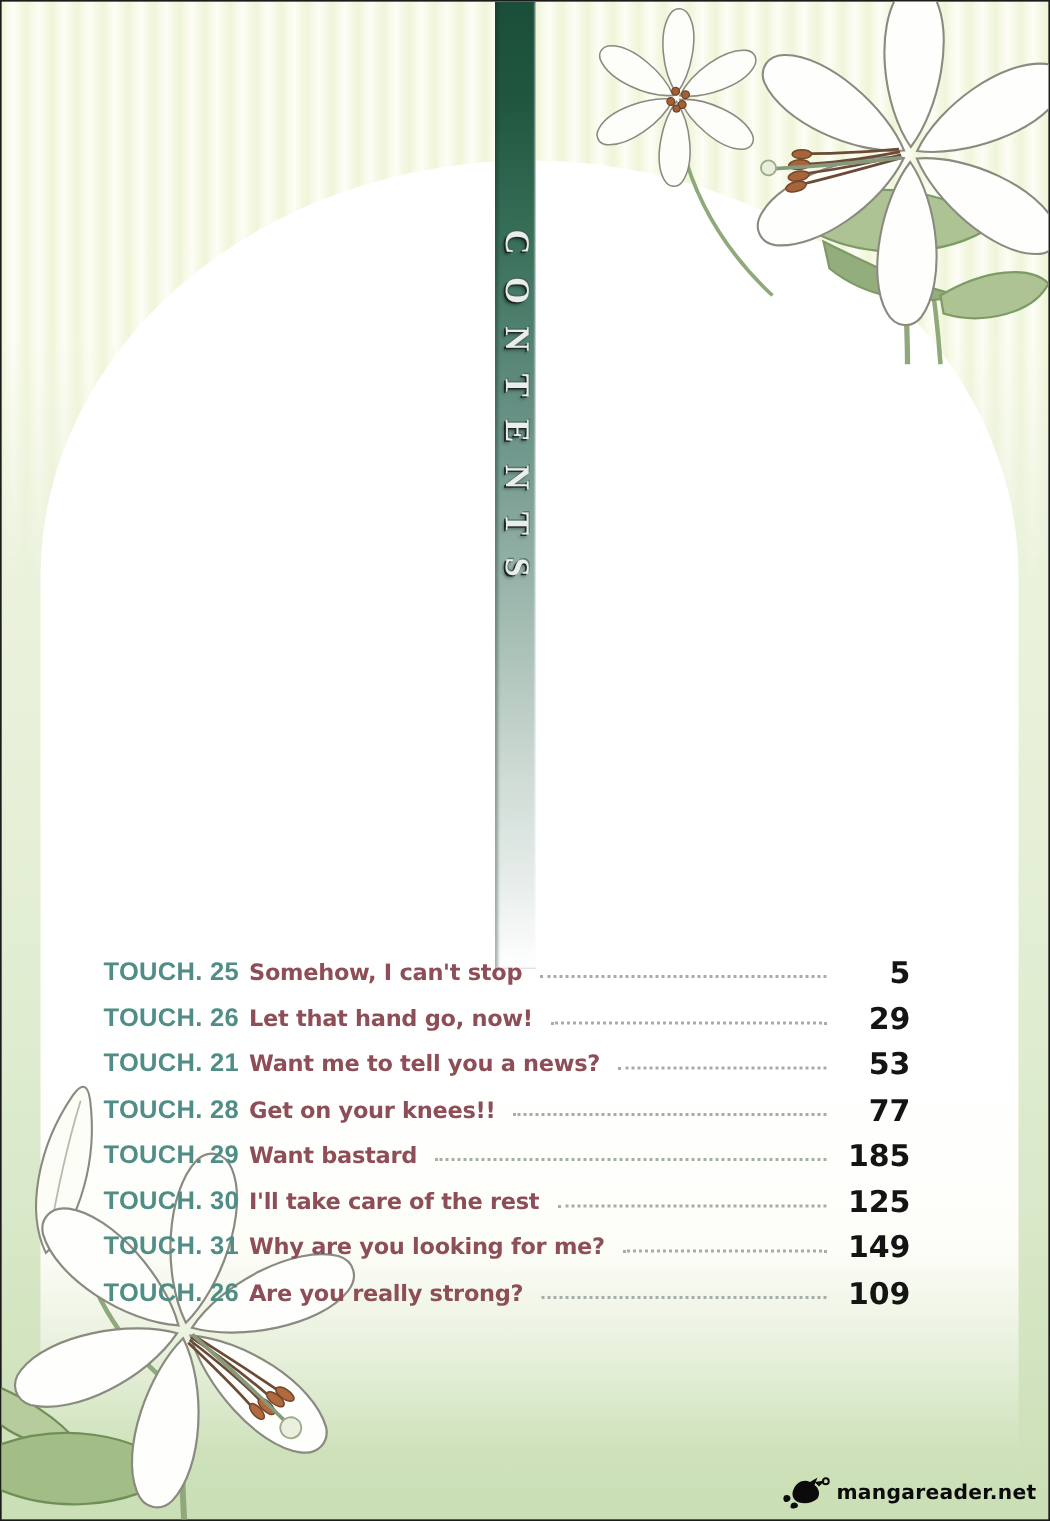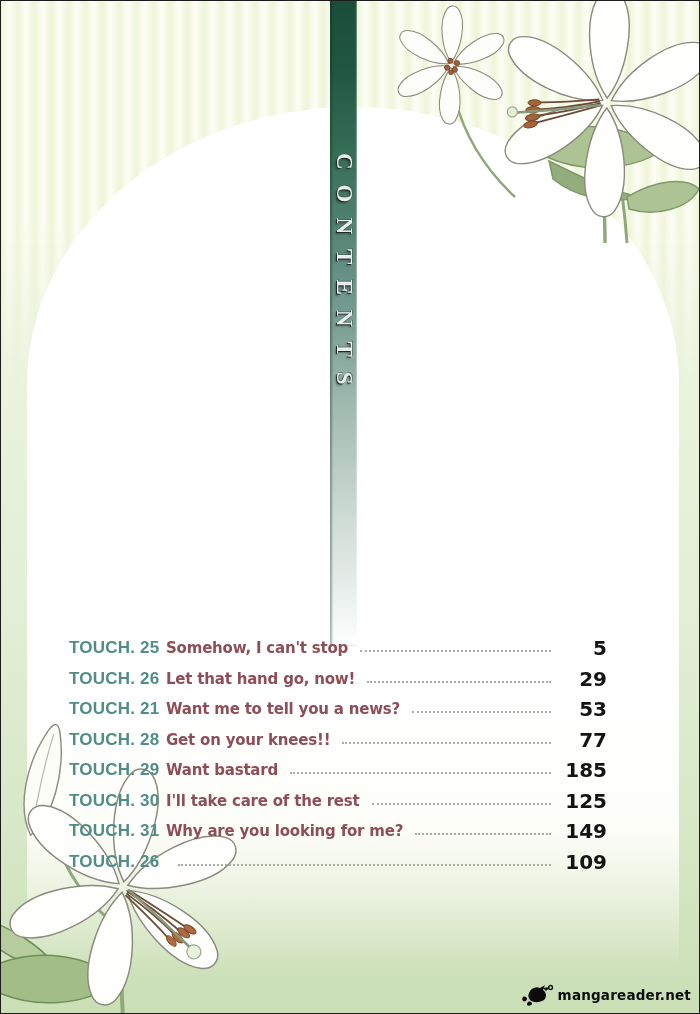--- a/index.html
+++ b/index.html
@@ -260,20 +260,21 @@
       <span class="toc-page">125</span>
     </div>
     <div class="toc-row">
       <span class="toc-label">TOUCH. 31</span>
       <span class="toc-title">Why are you looking for me?</span>
       <span class="toc-leader"></span>
       <span class="toc-page">149</span>
     </div>
     <div class="toc-row">
       <span class="toc-label">TOUCH. 26</span>
+      <span class="toc-title">Are you really strong?</span>
       <span class="toc-leader"></span>
       <span class="toc-page">109</span>
     </div>
   </div>
 
   <div class="watermark">
     <svg width="36" height="22" viewBox="0 0 36 22">
       <path d="M10,9 C12,4 17,2 21,4 L26,1 L24,6 C27,8 28,12 26,15 C22,19 14,19 11,16 C9,14 9,11 10,9 Z" fill="#0b0b0b"></path>
       <path d="M24,4 L31,3 L27,7 Z" fill="#0b0b0b"></path>
       <circle cx="31.5" cy="3.5" r="2" fill="none" stroke="#0b0b0b" stroke-width="1.3"></circle>

